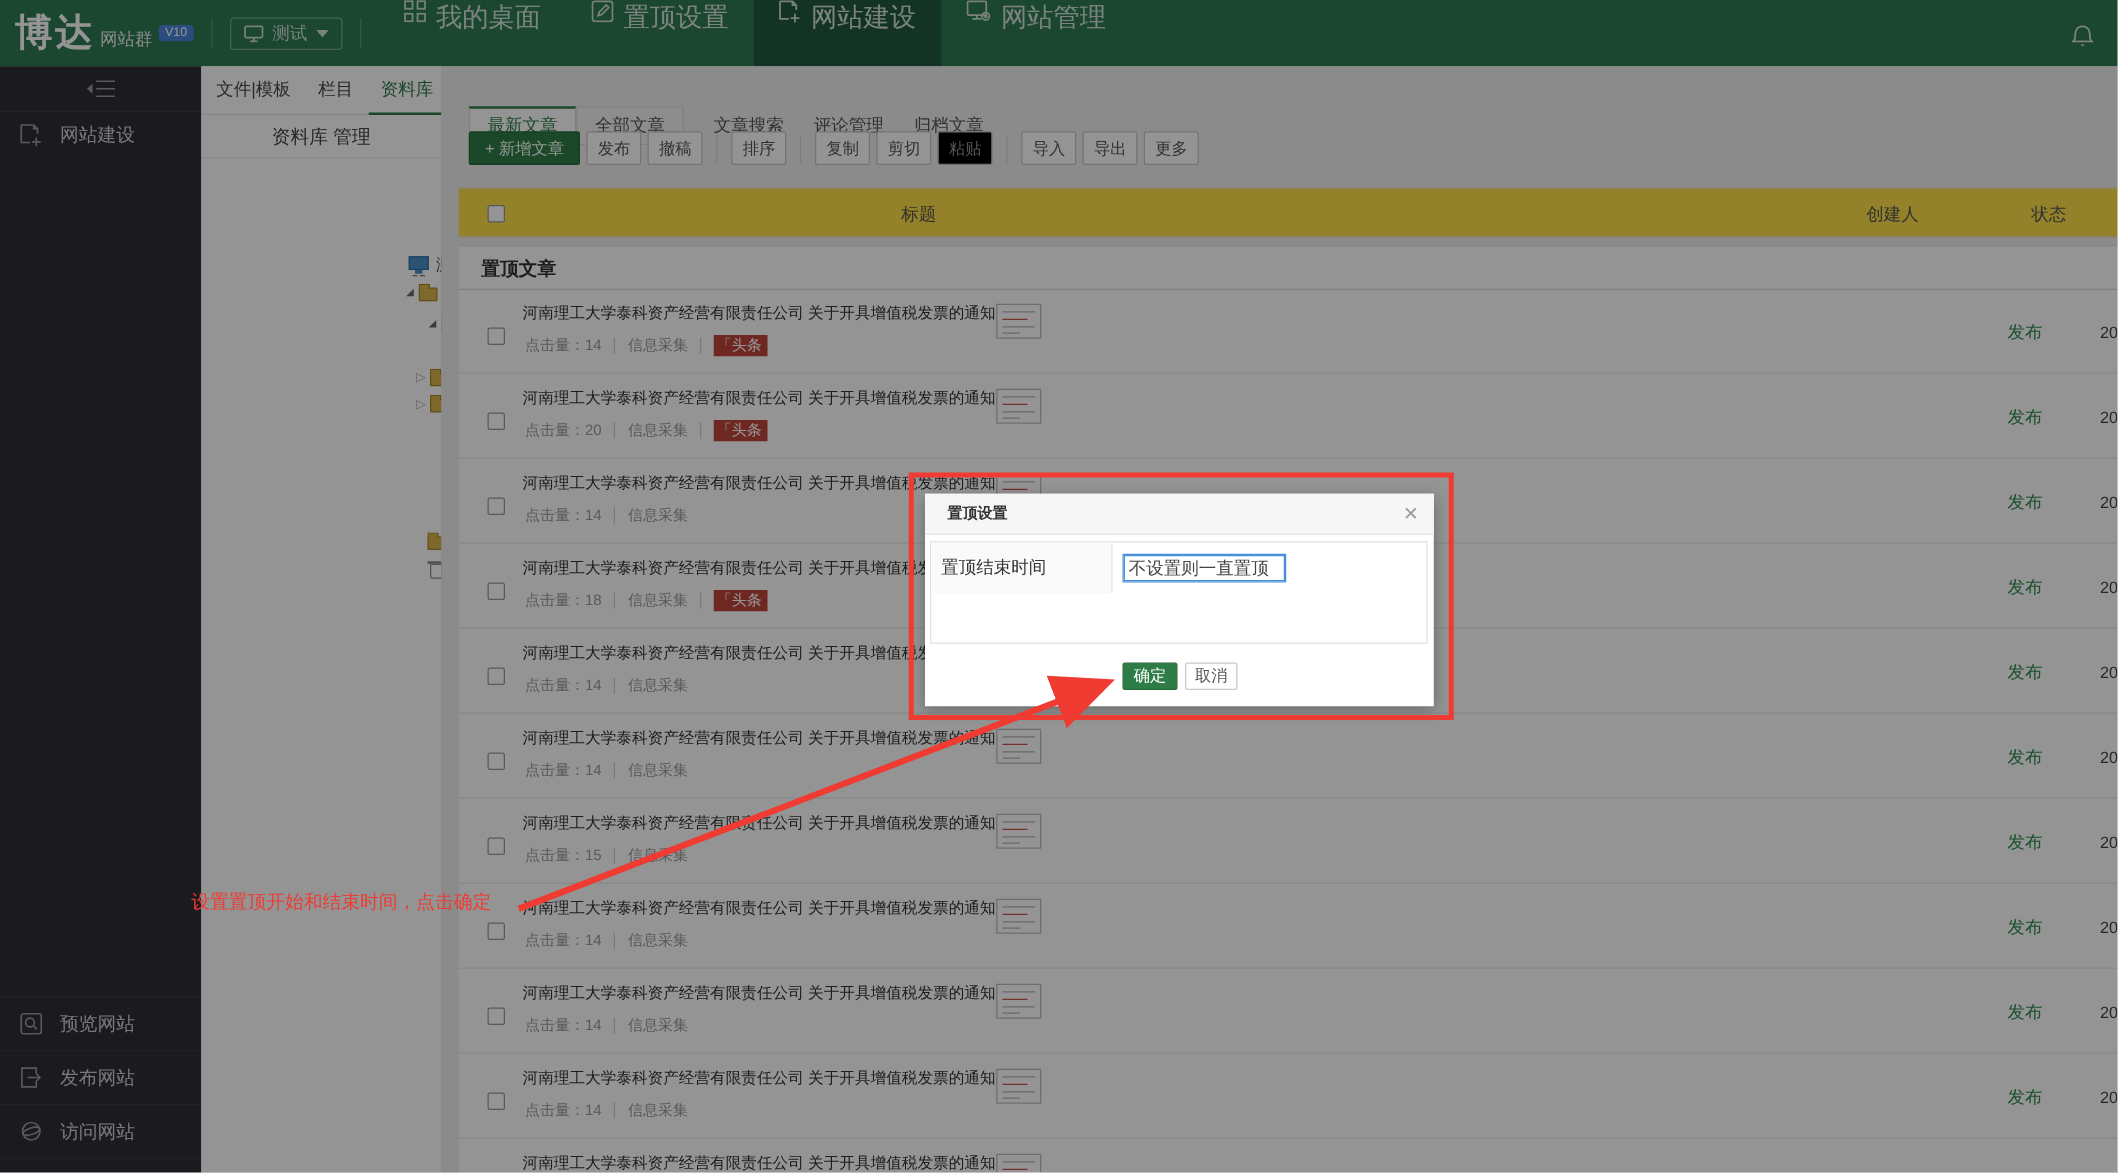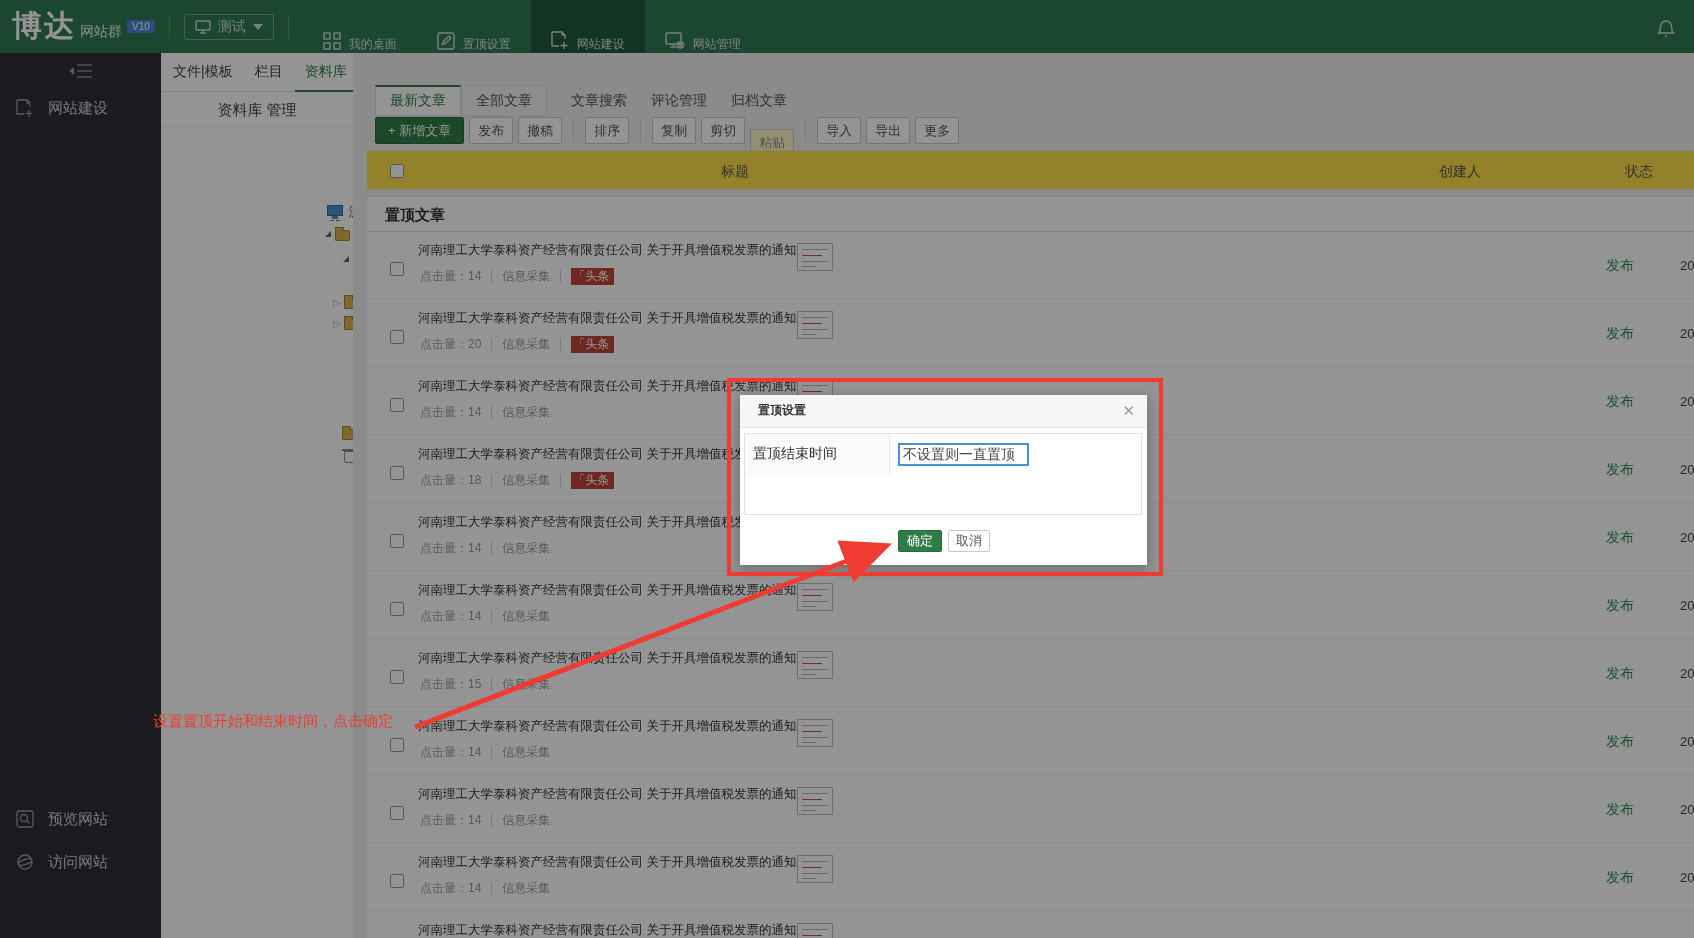--- a/index.html
+++ b/index.html
@@ -10,21 +10,21 @@
   
   .navbar { position:absolute; left:0; top:0; width:1694px; height:53px; background:#2f7a55; display:flex; align-items:center; z-index:1; }
   .logo { display:flex; align-items:baseline; margin-left:12px; color:#fff; }
   .logo-main { font-size:30px; font-weight:bold; letter-spacing:2px; }
   .logo-sub { font-size:14px; margin-left:4px; color:#e8f1ea; }
   .ver-badge { font-size:10px; color:#fff; background:#4a86d8; border-radius:3px; padding:1px 5px; margin-left:5px; align-self:center; }
   .nav-sep { width:1px; height:24px; background:rgba(255,255,255,0.22); margin:0 14px; }
   .site-sel { display:flex; align-items:center; gap:7px; border:1px solid rgba(255,255,255,0.35); border-radius:3px; padding:3px 10px; color:#cfe0d5; font-size:14px; cursor:pointer; }
   .caret-down { width:0; height:0; border-left:5px solid transparent; border-right:5px solid transparent; border-top:6px solid #cfe0d5; }
   .nav-items { display:flex; height:53px; }
-  .nav-item { display:flex; align-items:flex-end; gap:8px; padding:0 20px; color:#d3e2d8; font-size:12px; cursor:pointer; height:53px; }
+  .nav-item { display:flex; align-items:flex-start; gap:8px; padding:0 20px; color:#d3e2d8; font-size:21px; cursor:pointer; height:53px; }
   .nav-item.active { background:rgba(0,0,0,0.26); }
   .nav-spacer { flex:1; }
   .nav-bell { margin-right:18px; cursor:pointer; display:flex; }
   .nv-ico { stroke:#cfe0d5; fill:none; stroke-width:1.4; }
 
   
   .sidebar { position:absolute; left:0; top:53px; width:161px; height:885px; background:#303036; z-index:1; }
   .sb-collapse { height:37px; display:flex; align-items:center; justify-content:center; border-bottom:1px solid #3c3c42; cursor:pointer; }
   .sb-item { display:flex; align-items:center; height:36px; color:#cfcfd4; font-size:15px; cursor:pointer; }
   .sb-item .sb-ico { margin:0 14px 0 16px; display:flex; }
@@ -60,26 +60,26 @@
   
   .content { position:absolute; left:353px; top:53px; width:1341px; height:885px; background:#efefef; z-index:1; }
   .ctabs { position:absolute; left:22px; top:9px; display:flex; align-items:flex-end;margin-top:23px; }
   .ctab { height:31px; display:flex; align-items:center; padding:0 14px; font-size:14px; color:#555; cursor:pointer; }
   .ctab.boxed { border:1px solid #ddd; background:#f3f3f3; }
   .ctab.active { background:#fff; border-top:2px solid #2e7d46; color:#2e7d46; }
   .ctab.plain { margin-left:24px; padding:0; height:31px; }
   .toolbar { position:absolute; left:22px; top:52px; display:flex; align-items:center; }
   .tb-new { height:27px; background:#2e7d46; color:#fff; font-size:13px; border:1px solid #276b3c; border-radius:2px; padding:0 12px; display:flex; align-items:center; cursor:pointer; }
   .tb-btn { height:27px; min-width:38px; background:#fff; color:#555; font-size:13px; border:1px solid #c8c8c8; border-radius:2px; padding:0 8px; display:flex; align-items:center; justify-content:center; margin-left:5px; cursor:pointer; white-space:nowrap; }
-  .tb-btn.disabled { background:#fef9c3; border-color:#c4c4c4; color:#8f8f8f; cursor:default;margin-top:24px; }
+  .tb-btn.disabled { background:#000000; border-color:#c4c4c4; color:#8f8f8f; cursor:default; }
   .tb-sep { width:1px; height:22px; background:#d5d5d5; margin:0 6px 0 11px; }
   .thead { position:absolute; left:14px; top:97px; width:1327px; height:40px; background:#fde047; border-top:1px solid #e6e6e6; border-bottom:1px solid #e6e6e6; font-size:14px; color:#555; }
   .thead .cb { position:absolute; left:23px; top:13px; }
   .th-title { position:absolute; left:293px; top:12px; width:150px; text-align:center; }
-  .th-creator { position:absolute; left:1072px; top:12px; width:150px; }
+  .th-creator { position:absolute; left:1072px; top:12px; width:150px; text-align:center; }
   .th-status { position:absolute; left:1212px; top:12px; width:120px; text-align:center; }
   .articles { position:absolute; left:14px; top:143px; width:1327px; height:742px; background:#fff; border-top:1px solid #e4e4e4; overflow:hidden; }
   .section-title { position:absolute; left:18px; top:9px; font-size:15px; font-weight:bold; color:#333; }
   .section-line { position:absolute; left:0; top:34px; width:1327px; height:1px; background:#dcdcdc; }
   .cb { width:14px; height:14px; background:#fff; border:1px solid #9a9a9a; border-radius:2px; cursor:pointer; }
   .row { position:absolute; left:0; width:1327px; height:68px; border-bottom:1px solid #ececec; }
   .row .cb { position:absolute; left:23px; top:31px; }
   .r-title { position:absolute; left:51px; top:11px; font-size:12.5px; color:#333; white-space:nowrap; cursor:pointer; }
   .r-meta { position:absolute; left:53px; top:37px; font-size:12px; color:#999; display:flex; align-items:center; }
   .r-meta .msep { width:1px; height:13px; background:#d0d0d0; margin:0 10px; }
@@ -205,20 +205,30 @@
               <rect x="1" y="1" width="16" height="16" rx="2"></rect>
               <circle cx="8" cy="8" r="3.5"></circle>
               <line x1="10.5" y1="10.5" x2="13.5" y2="13.5"></line>
             </svg>
           </span>
           <span>预览网站</span>
         </div>
         <div class="sb-item">
           <span class="sb-ico">
             <svg class="sb-svg" width="18" height="18" viewBox="0 0 18 18">
+              <path d="M13 6 L13 1.5 L1.5 1.5 L1.5 16.5 L13 16.5 L13 12"></path>
+              <line x1="6" y1="9" x2="16" y2="9"></line>
+              <path d="M13 6 L16 9 L13 12" fill="none"></path>
+            </svg>
+          </span>
+          <span>发布网站</span>
+        </div>
+        <div class="sb-item">
+          <span class="sb-ico">
+            <svg class="sb-svg" width="18" height="18" viewBox="0 0 18 18">
               <circle cx="9" cy="9" r="7"></circle>
               <ellipse cx="9" cy="9" rx="7" ry="2.6" transform="rotate(-18 9 9)"></ellipse>
             </svg>
           </span>
           <span>访问网站</span>
         </div>
         <div class="sb-bottom-end"></div>
       </div>
   </div>
 

